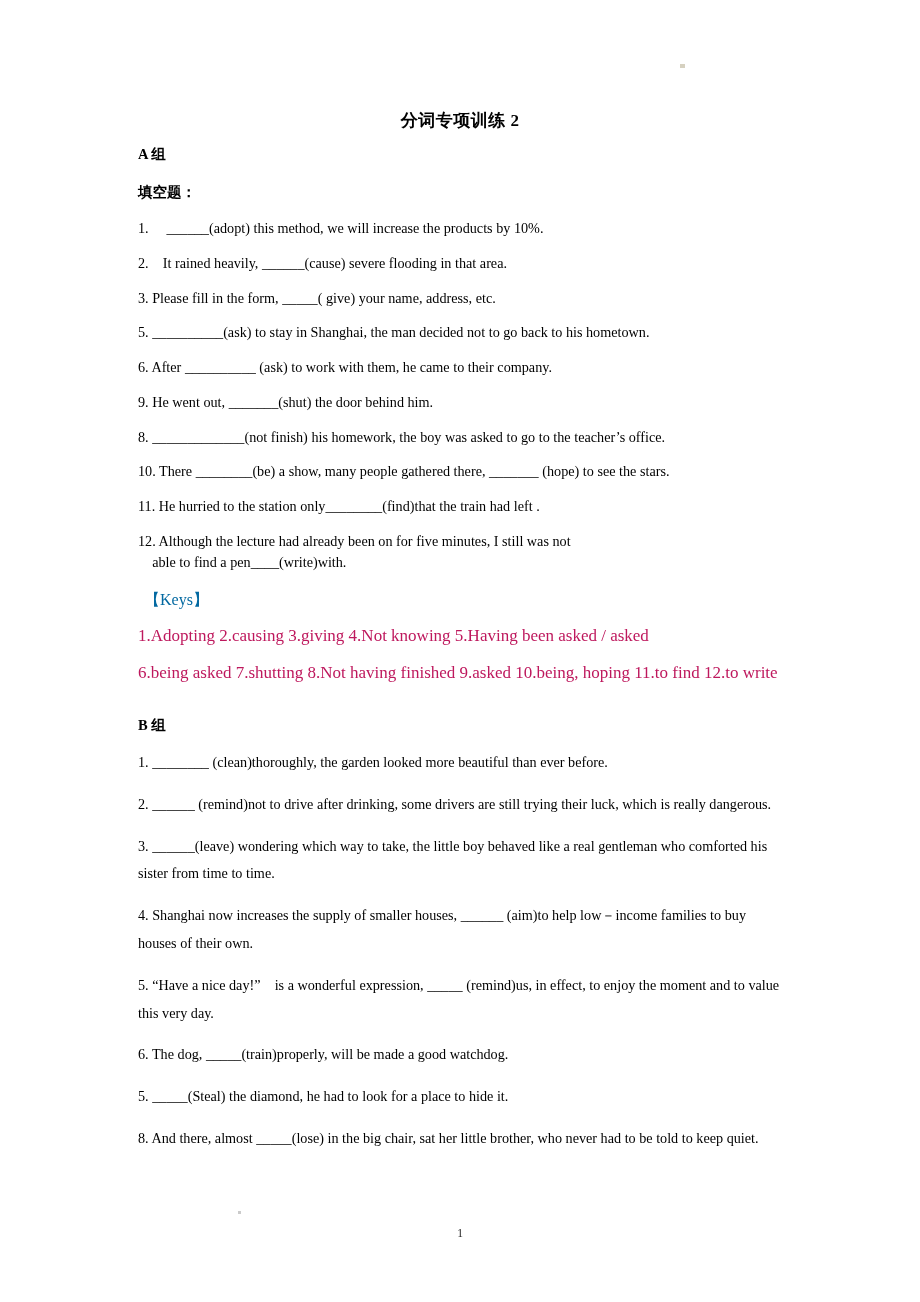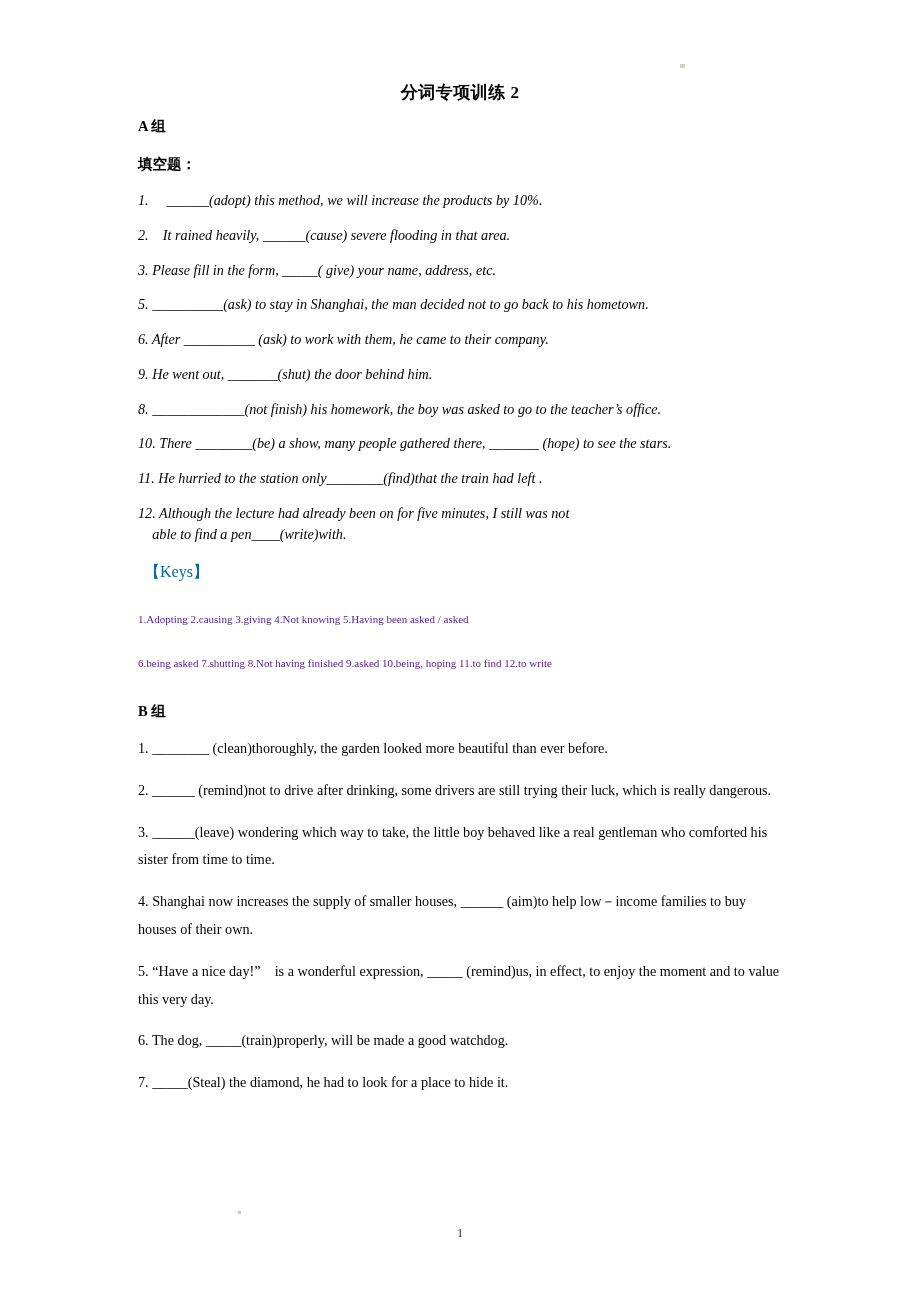--- a/index.html
+++ b/index.html
@@ -40,21 +40,21 @@
   #artifact-bottom {
     left: 238px;
     top: 1211px;
     width: 3px;
     height: 3px;
     background: #b9b9b9;
   }
 
   .doc-title {
     margin: 0;
-    padding-top: 80px;
+    padding-top: 108px;
     text-align: center;
     font-size: 17px;
     font-weight: bold;
     letter-spacing: .5px;
     line-height: 1.5;
   }
 
   .section-label {
     font-size: 14.5px;
     font-weight: bold;
@@ -71,42 +71,42 @@
     padding: 0;
   }
 
   .q-item {
     font-size: 14.2px;
     line-height: 1.45;
     margin-top: 14px;
     text-align: left;
     white-space: pre-wrap;
   }
-  .q-list.group-a .q-item { text-indent: 0; font-style: italic; }
+  .q-list.group-a .q-item { text-indent: 0; }
   .q-list.group-a .q-item.wrap-indent { padding-left: 0; }
 
   .q-list.group-b .q-item {
     margin-top: 12px;
     line-height: 1.95;
   }
 
   .keys-block {
     margin-top: 16px;
   }
   .keys-title {
     color: #0369a1;
     font-size: 16px;
     line-height: 1.5;
     margin: 0 0 0 6px;
   }
   .keys-line {
-    color: #4c1d95;
-    font-size: 11px;
+    color: #be185d;
+    font-size: 17px;
     line-height: 1.5;
-    margin: 27px 0 0 0;
+    margin: 11px 0 0 0;
     white-space: pre-wrap;
   }
 
   .page-number {
     position: absolute;
     left: 0;
     right: 0;
     top: 1228px;
     text-align: center;
     font-size: 11.5px;
@@ -149,20 +149,21 @@
 
   <p class="section-label" id="group-b-label">B 组</p>
 
   <div class="q-list group-b">
     <p class="q-item">1. ________ (clean)thoroughly, the garden looked more beautiful than ever before.</p>
     <p class="q-item">2. ______ (remind)not to drive after drinking, some drivers are still trying their luck, which is really dangerous.</p>
     <p class="q-item">3. ______(leave) wondering which way to take, the little boy behaved like a real gentleman who comforted his sister from time to time.</p>
     <p class="q-item">4. Shanghai now increases the supply of smaller houses, ______ (aim)to help low－income families to buy houses of their own.</p>
     <p class="q-item">5. “Have a nice day!”　is a wonderful expression, _____ (remind)us, in effect, to enjoy the moment and to value this very day.</p>
     <p class="q-item">6. The dog, _____(train)properly, will be made a good watchdog.</p>
-    <p class="q-item">7. _____(Steal) the diamond, he had to look for a place to hide it.</p>
+    <p class="q-item">5. _____(Steal) the diamond, he had to look for a place to hide it.</p>
+    <p class="q-item">8. And there, almost _____(lose) in the big chair, sat her little brother, who never had to be told to keep quiet.</p>
   </div>
 
   <div class="artifact" id="artifact-bottom"></div>
 
   <div class="page-number">1</div>
 
 </div>
 
 </body></html>

